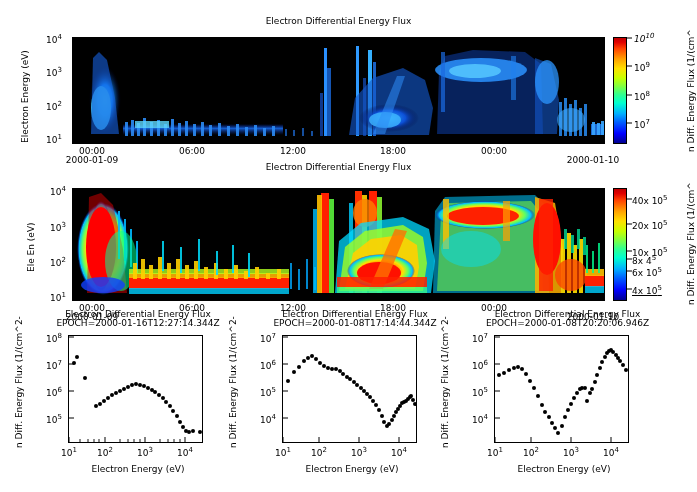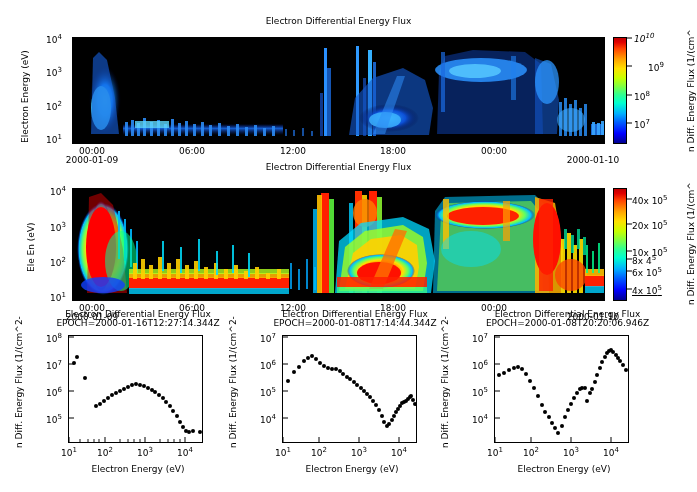--- a/index.html
+++ b/index.html
@@ -136,21 +136,21 @@
   <div class="tick" style="left:62px;top:146px;width:60px;text-align:center;">00:00</div>
   <div class="tick" style="left:162px;top:146px;width:60px;text-align:center;">06:00</div>
   <div class="tick" style="left:263px;top:146px;width:60px;text-align:center;">12:00</div>
   <div class="tick" style="left:363px;top:146px;width:60px;text-align:center;">18:00</div>
   <div class="tick" style="left:464px;top:146px;width:60px;text-align:center;">00:00</div>
   <div class="tick" style="left:55px;top:155px;width:74px;text-align:center;">2000-01-09</div>
   <div class="tick" style="left:556px;top:155px;width:74px;text-align:center;">2000-01-10</div>
 
   <div class="cbar cbar-spec" style="left:613px;top:37px;width:14px;height:107px;"></div>
   <div class="tick" style="left:634px;top:32px;font-style:italic;"><span>10</span><span class="sup">10</span></div>
-  <div class="tick" style="left:634px;top:61px;margin-left:14px;"><span>10</span><span class="sup">9</span></div>
+  <div class="tick" style="left:634px;top:61px;"><span>10</span><span class="sup">9</span></div>
   <div class="tick" style="left:634px;top:90px;"><span>10</span><span class="sup">8</span></div>
   <div class="tick" style="left:634px;top:118px;"><span>10</span><span class="sup">7</span></div>
   <div class="ylab" style="left:686px;top:152px;">n Diff. Energy Flux (1/(cm^</div>
 </div>
 
 <div class="panel">
 
   <div class="title" style="left:72px;top:162px;width:533px;">Electron Differential Energy Flux</div>
 
   <div class="ylab" style="left:26px;top:272px;">Ele En (eV)</div>

